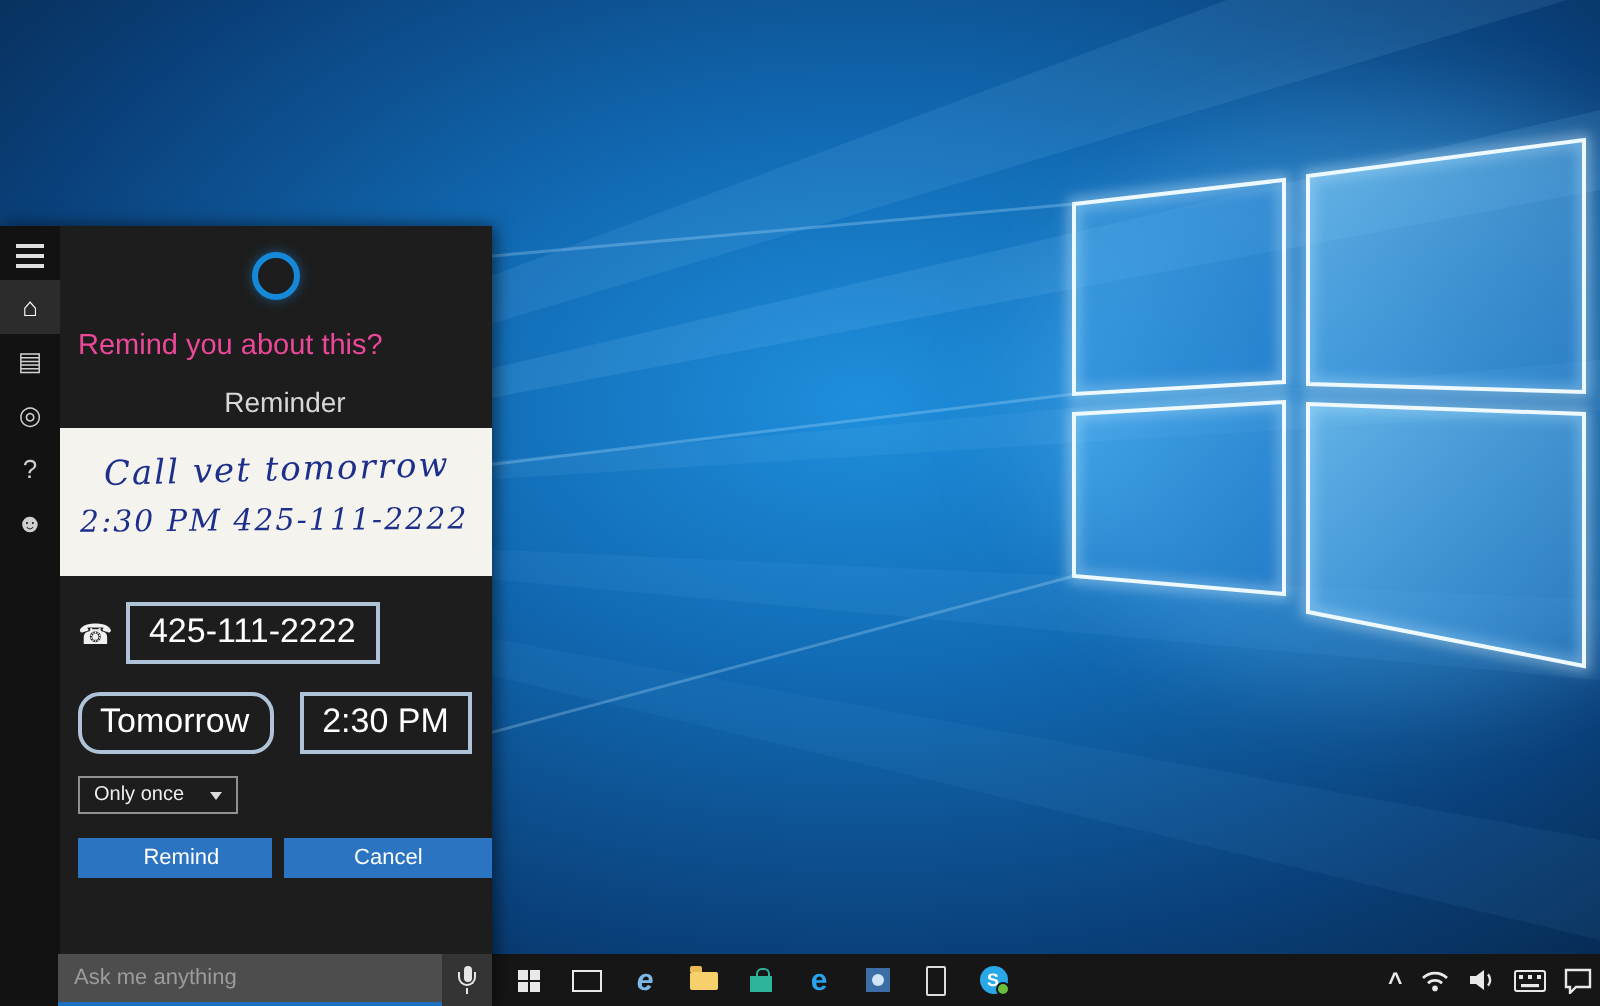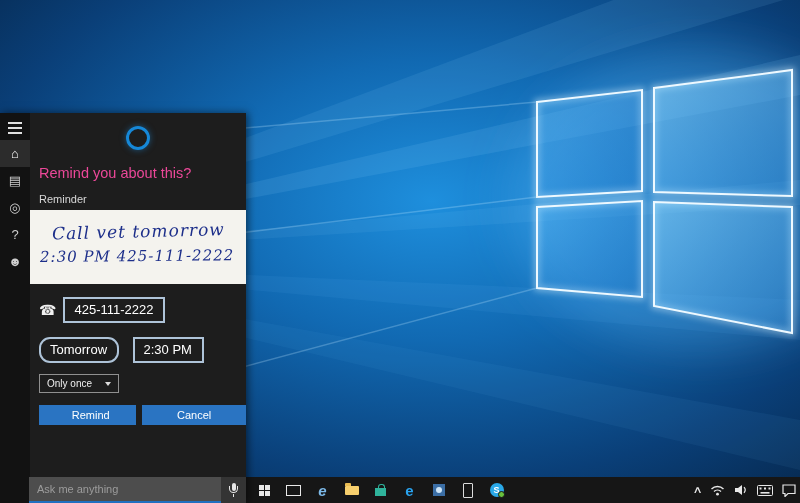--- a/index.html
+++ b/index.html
@@ -39,29 +39,29 @@
   .side{position:absolute;left:0;top:0;width:30px;height:390px;background:#121212;}
   .side-item{width:30px;height:27px;display:flex;align-items:center;justify-content:center;color:#cfcfcf;font-size:13px;}
   .side-item.active{background:#2c2c2c;color:#fff;}
   .burger{display:flex;flex-direction:column;gap:3px;padding-top:2px;}
   .burger span{display:block;width:14px;height:2px;background:#e0e0e0;}
   .content{position:absolute;left:30px;top:0;width:216px;height:364px;}
 
   .clogo{width:18px;height:18px;border:3px solid #1688d8;border-radius:50%;margin:13px auto 0;
          box-shadow:0 0 6px rgba(30,140,220,.5);}
   .title{margin:15px 0 0 9px;font-size:14.5px;color:#ec4899;}
-  .sect{margin:12px 0 0 9px;font-size:11px;color:#d8d8d8;}
+  .sect{margin:12px 0 0 9px;font-size:14px;color:#d8d8d8;text-align:center;}
   .ink-card{margin-top:5px;width:216px;height:74px;background:#f4f3ee;color:#1d2f8a;
             font-family:"DejaVu Serif",serif;font-style:italic;overflow:hidden;}
   .ink1{margin:11px 0 0 22px;font-size:17px;transform:rotate(-1.5deg);letter-spacing:1px;}
   .ink2{margin:6px 0 0 10px;font-size:15px;transform:rotate(-0.5deg);letter-spacing:1px;}
 
   .phone-row{margin:13px 0 0 9px;display:flex;align-items:center;gap:7px;}
   .phone-glyph{color:#f0f0f0;font-size:14px;line-height:1;}
-  .field{border:2px solid #aec3d8;color:#fff;font-size:13px;padding:3px 10px 4px 9px;
+  .field{border:2px solid #aec3d8;color:#fff;font-size:17px;padding:3px 10px 4px 9px;
          display:inline-flex;align-items:center;background:#1d1d1d;width:fit-content;}
   .date-field{margin:14px 0 0 9px;border-radius:11px;}
   .time-field{margin:11px 0 0 9px;}
   .recur{margin:11px 0 0 9px;border:1px solid #909090;color:#eee;font-size:10px;
          padding:3px 7px;display:inline-flex;align-items:center;gap:13px;width:fit-content;}
   .caret{width:0;height:0;border-left:3.5px solid transparent;border-right:3.5px solid transparent;border-top:4px solid #ddd;}
   .actions{margin:12px 0 0 9px;display:flex;gap:6px;}
   .btn{height:20px;background:#2a74c2;color:#fff;font-size:11px;border:none;
        display:flex;align-items:center;justify-content:center;cursor:default;}
   .btn-remind{width:102px;padding-left:12px;}

